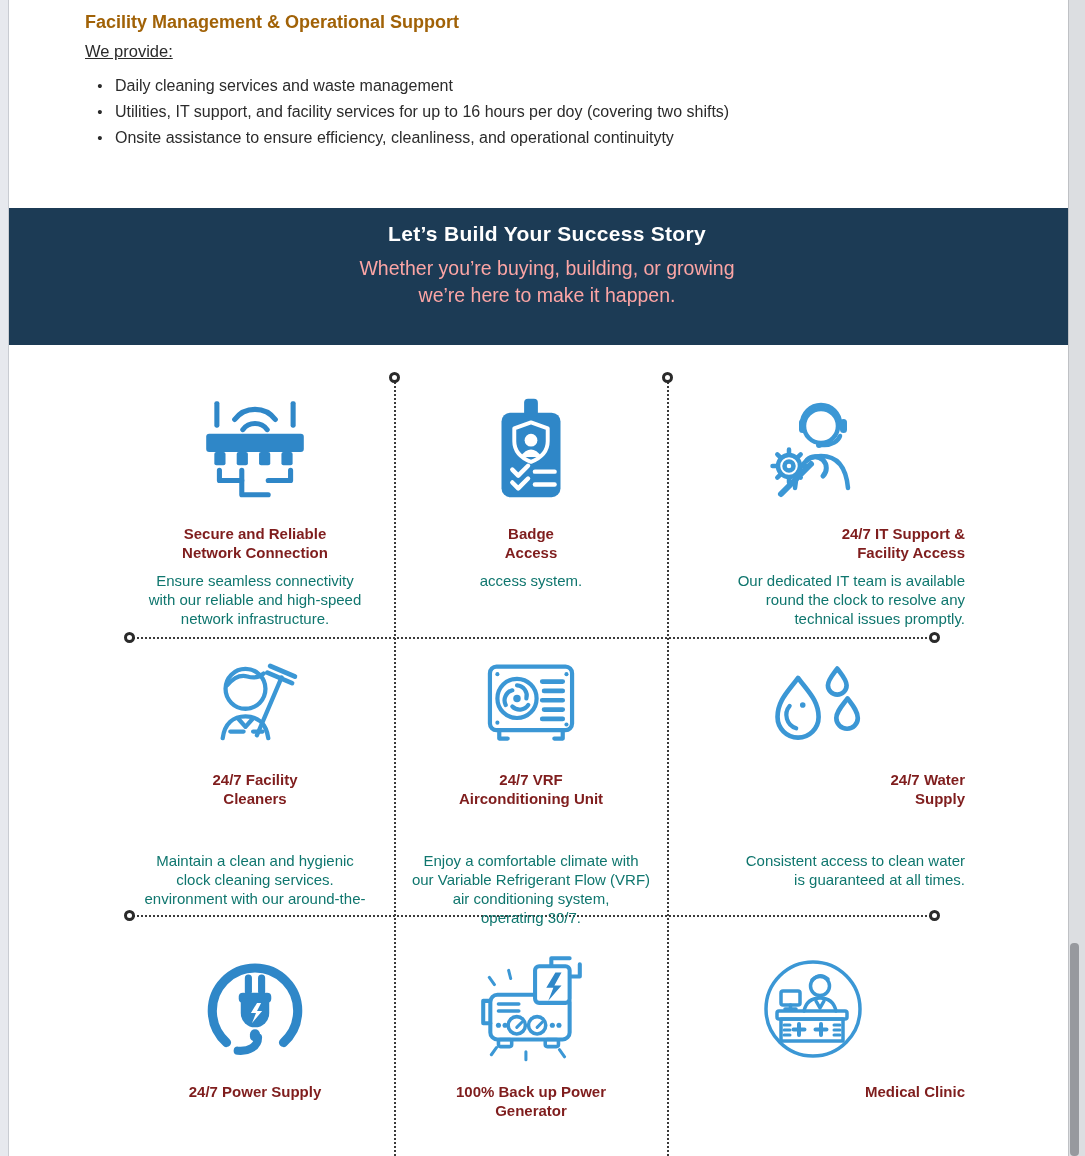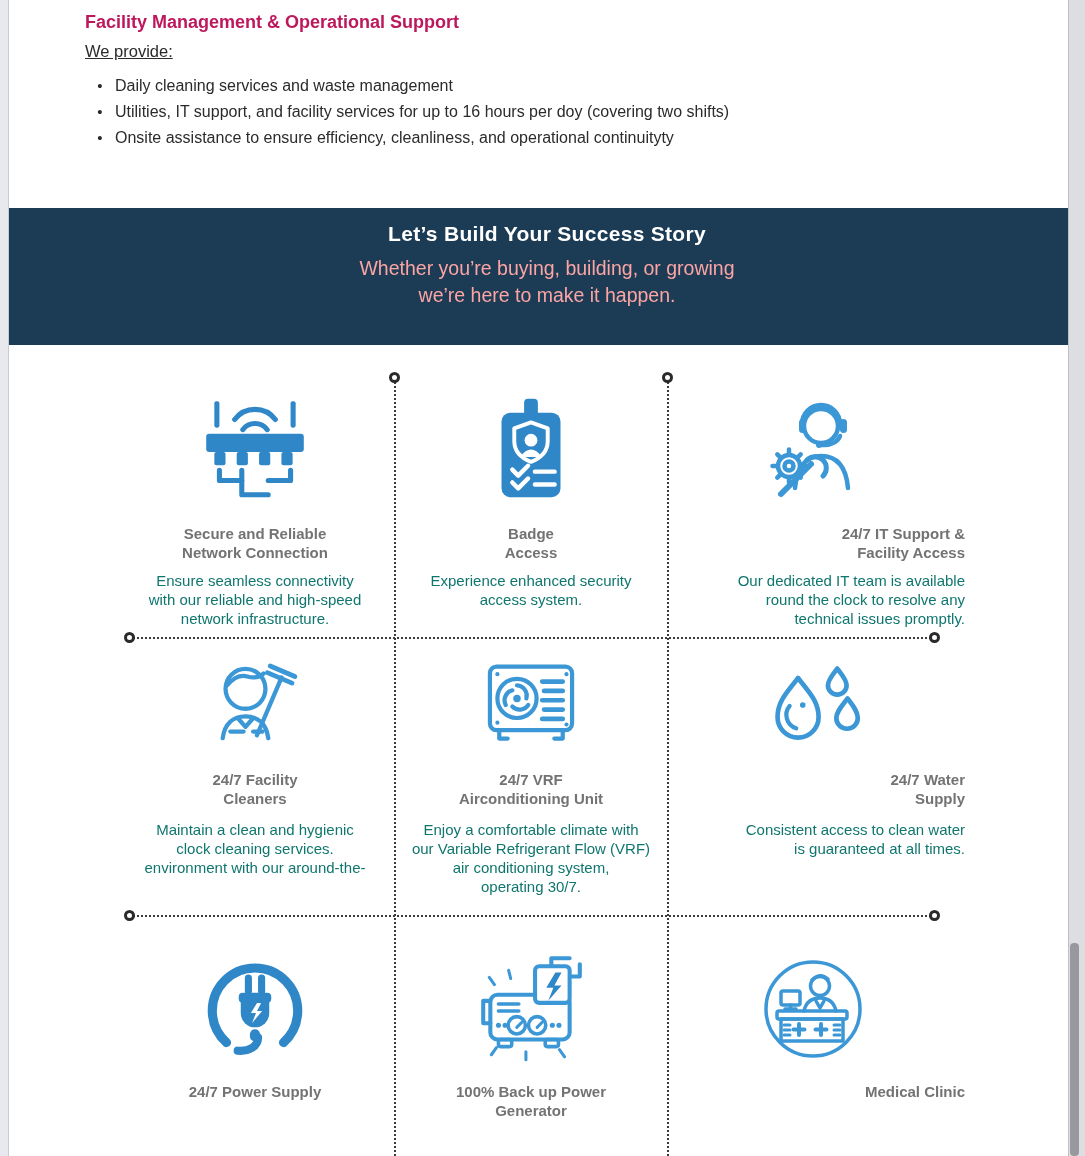--- a/index.html
+++ b/index.html
@@ -10,21 +10,21 @@
   
   .left-edge { position:absolute; left:0; top:0; width:9px; height:100%;
                background:#e7e9ee; border-right:1px solid #c9ccd2; }
   .scrollbar-track { position:absolute; right:0; top:0; width:17px; height:100%;
                background:#dcdee1; border-left:1px solid #bfc1c5; }
   .scrollbar-thumb { position:absolute; left:1px; top:943px; width:9px; height:213px;
                background:#97999e; border-radius:4px; }
 
   
   .top-section { position:absolute; left:85px; top:12px; width:900px; }
-  .top-heading { font-size:18px; font-weight:bold; color:#be185d; margin-bottom:9px; }
+  .top-heading { font-size:18px; font-weight:bold; color:#a16207; margin-bottom:9px; }
   .top-intro   { font-size:16.5px; color:#2b2b2b; margin-bottom:12px;text-decoration:underline; }
   .bullet-list { }
   .bullet-item { display:flex; align-items:flex-start; font-size:16px; color:#2b2b2b;
                  line-height:26px; }
   .bullet-dot  { width:30px; text-align:center; font-size:15px; flex:0 0 30px; }
 
   
   .banner { position:absolute; left:9px; top:208px; right:0; height:137px;
             background:#1c3b55; text-align:center; padding-top:14px; }
   .banner-title { color:#ffffff; font-size:21px; font-weight:bold; letter-spacing:.3px;
@@ -44,23 +44,23 @@
   .col-1 { left:100px; width:310px; }
   .col-2 { left:398px; width:266px; }
   .col-3 { left:661px; width:304px;text-align:right; }
   .row-1 { top:38px; }  .row-2 { top:300px; }  .row-3 { top:598px; }
   .icon-box { display:flex; align-items:center; justify-content:center; }
   .row-1 .icon-box { height:134px; }
   .row-2 .icon-box { height:118px; }
   .row-3 .icon-box { height:132px; }
   .f-title { margin-top:7px; }
   .f-title span { display:block; font-size:15px; font-weight:bold; line-height:19px;
-                  color:#737373; white-space:nowrap; }
+                  color:#7f1d1d; white-space:nowrap; }
   .f-desc { margin-top:9px; }
-  .row-2 .f-desc { margin-top:12px; }
+  .row-2 .f-desc { margin-top:43px; }
   .f-desc span { display:block; font-size:15px; line-height:19px; color:#0f766e;
                  white-space:nowrap; }
 </style>
 </head>
 <body>
 
 <div class="stage">
 
   <div class="left-edge"></div>
 
@@ -150,21 +150,20 @@
             <path d="M64 82 h20"></path>
             <path d="M64 95 h20"></path>
           </g>
         </svg>
       </div>
       <div class="f-title">
         <span>Badge</span>
         <span>Access</span>
       </div>
       <div class="f-desc">
-        <span>Experience enhanced security</span>
         <span>access system.</span>
         <span></span>
       </div>
     </div>
 
     <div class="cell row-1 col-3">
       <div class="icon-box">
         <svg width="124" height="120" viewBox="0 0 120 120">
           <g fill="none" stroke="#3B97D5" stroke-width="4.5" stroke-linecap="round" stroke-linejoin="round">
             <circle cx="68" cy="36" r="17"></circle>

